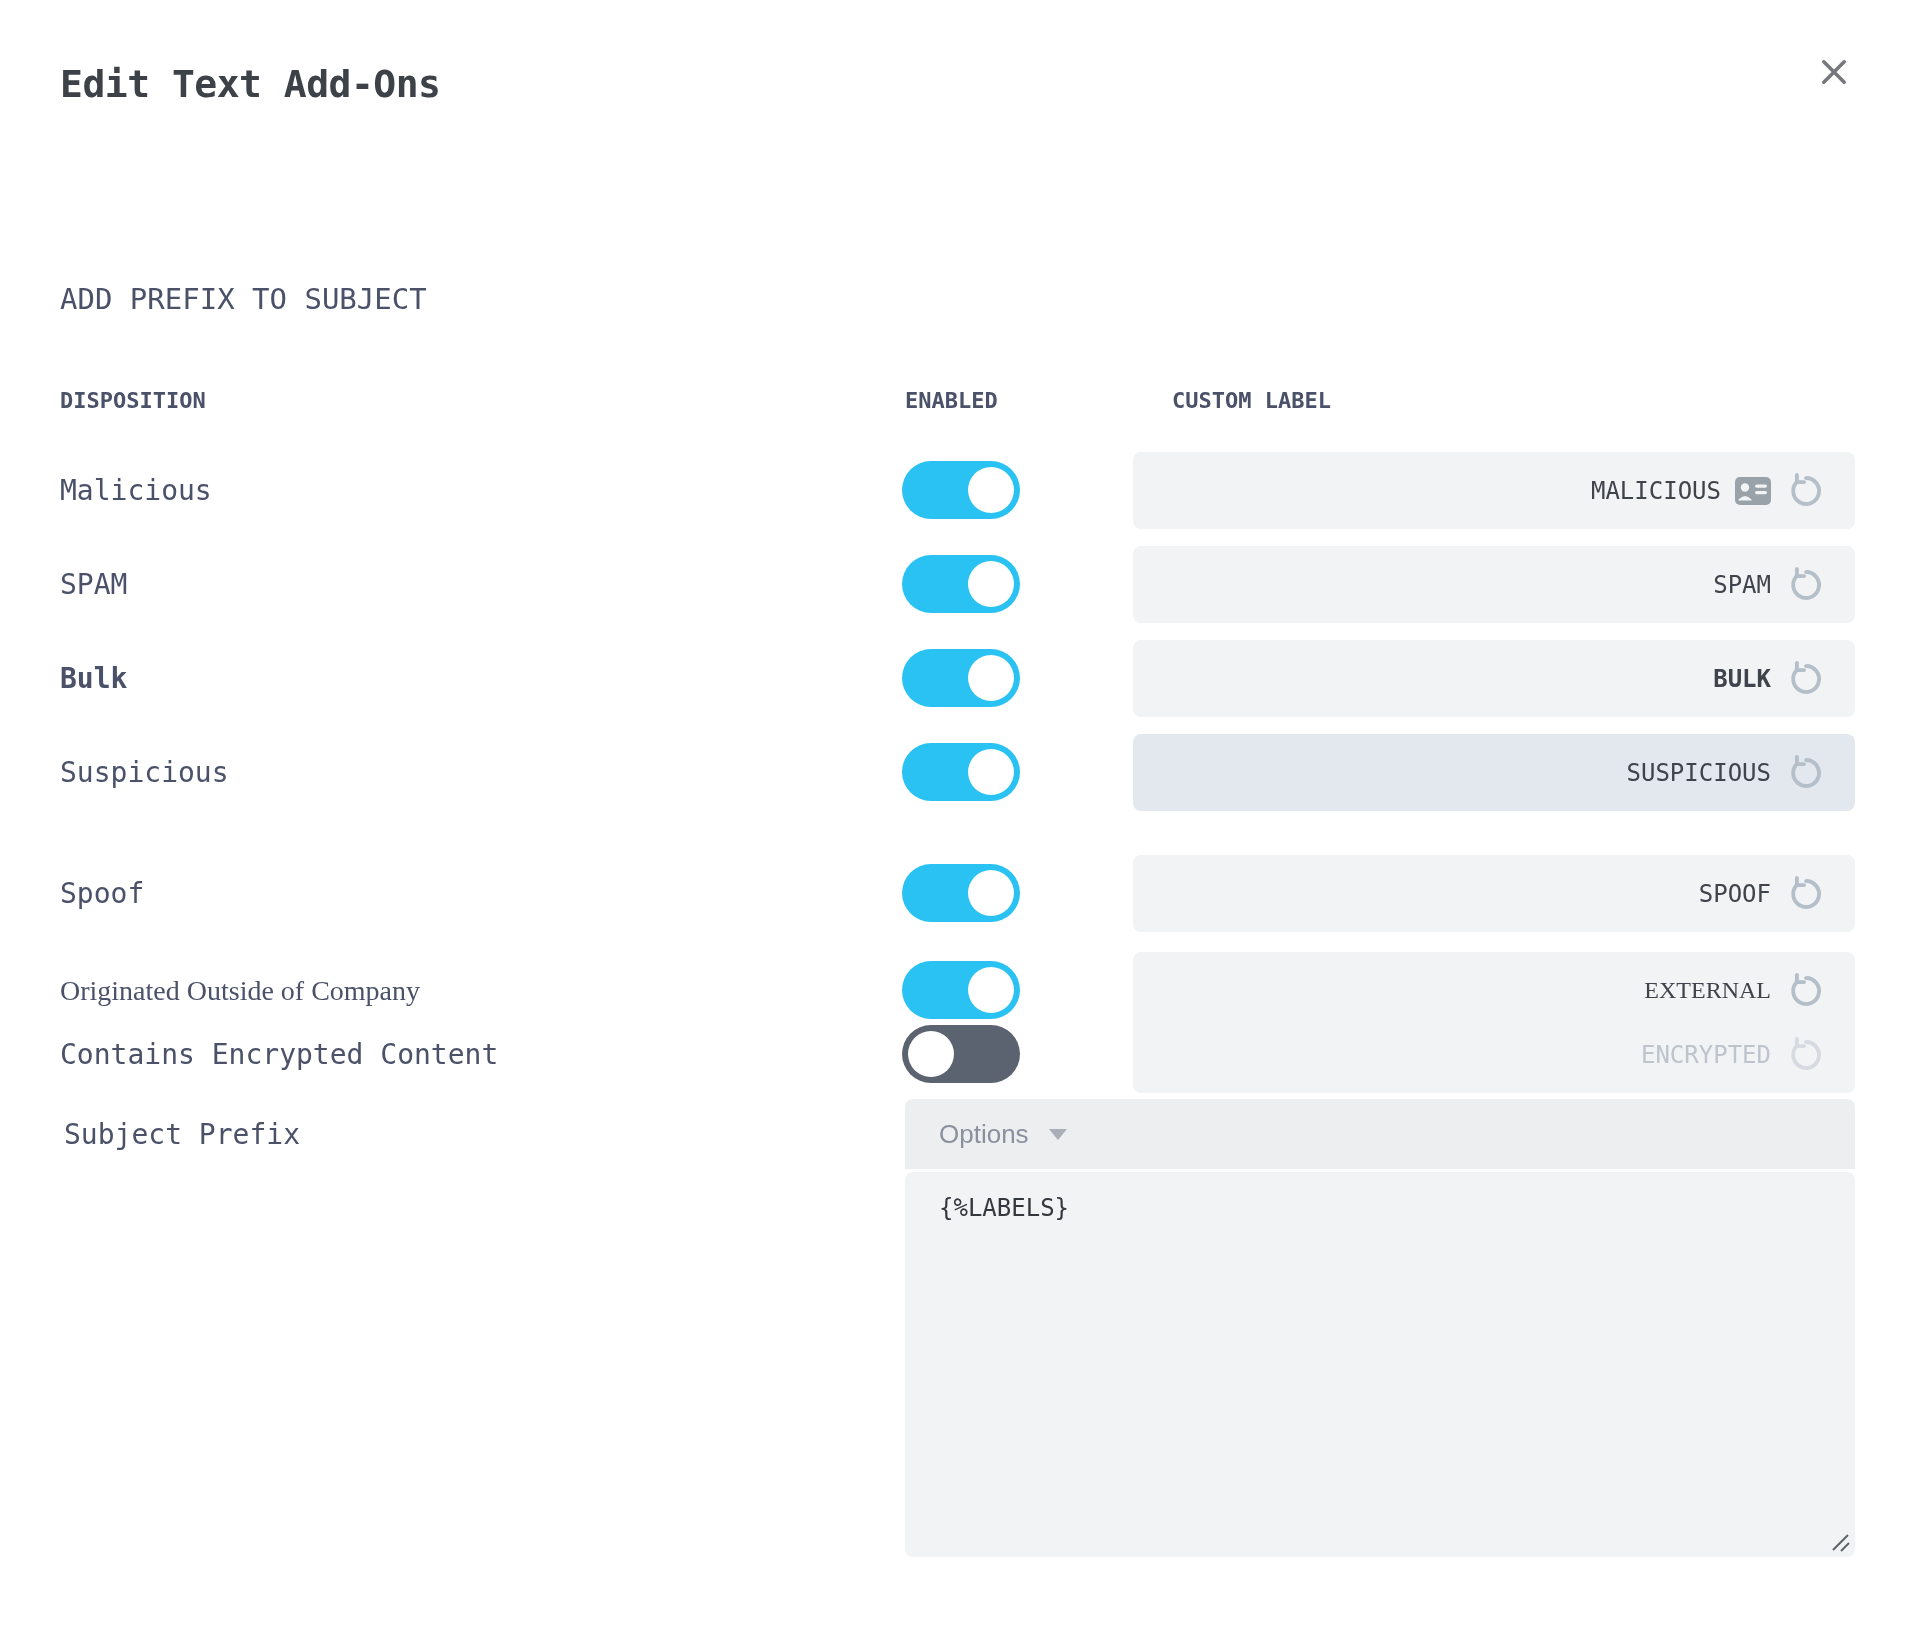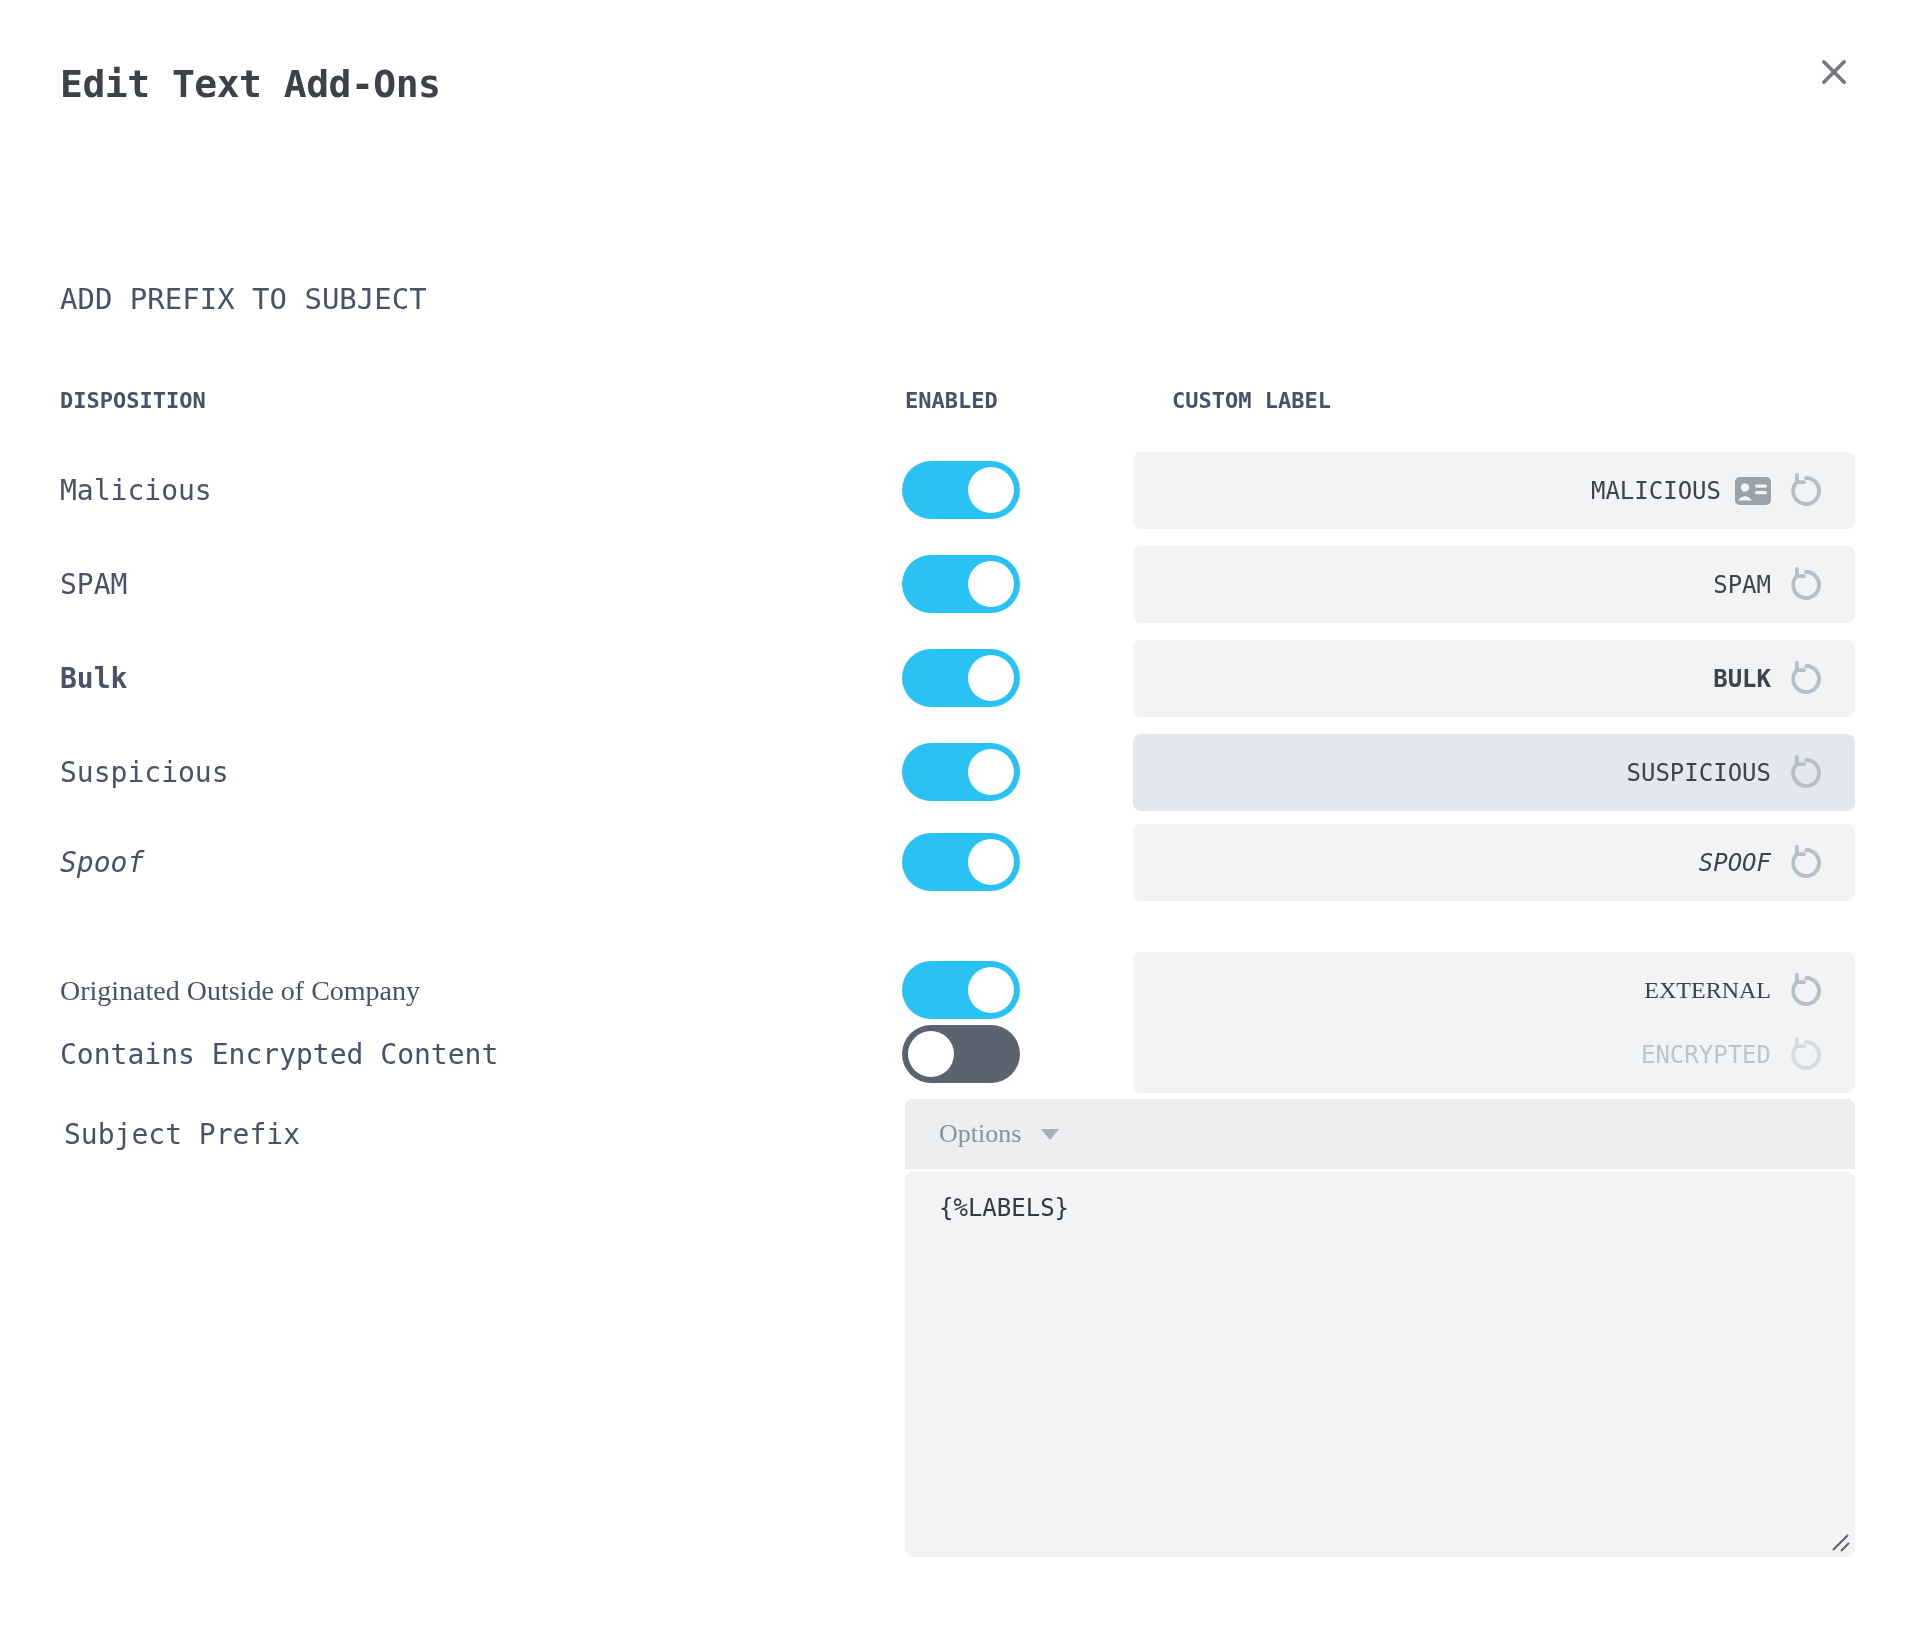--- a/index.html
+++ b/index.html
@@ -67,21 +67,21 @@
   .field.disabled .reset-color{color:#d6dbe1;}
 
   .subject-label{
     position:absolute;left:64px;top:1099px;height:70px;display:flex;align-items:center;
     font-size:28px;color:var(--slate,#4a5169);white-space:nowrap;
   }
   .options-bar{
     position:absolute;left:905px;top:1099px;width:950px;height:70px;box-sizing:border-box;
     background:var(--options-bar-bg,#eceef0);border:none;border-radius:8px 8px 0 0;
     display:flex;align-items:center;padding:0 0 0 34px;cursor:pointer;
-    font-family:Liberation Serif, serif;font-size:26px;color:#8a919e;
+    font-family:Liberation Sans, sans-serif;font-size:26px;color:#8a919e;
   }
   .caret{
     width:0;height:0;margin-left:20px;
     border-left:9px solid transparent;border-right:9px solid transparent;
     border-top:11px solid #a9aeb8;
   }
   .prefix-textarea{
     position:absolute;left:905px;top:1172px;width:950px;height:385px;box-sizing:border-box;
     background:var(--field-bg,#f1f3f4);border:none;border-radius:8px;resize:none;outline:none;
     padding:21px 34px;font-family:inherit;font-size:24px;color:#33373e;line-height:1.25;
@@ -195,21 +195,21 @@
       <button class="icon-btn reset-color">
         <span style="display:flex;">
           <svg width="42" height="42" viewBox="0 0 24 24" aria-hidden="true">
             <path d="M6.8 6.8 A 7.4 7.4 0 1 0 12 4.6" fill="none" stroke="currentColor" stroke-width="2.2" stroke-linecap="round"></path>
             <path d="M6.8 2.8 L6.8 6.9 L10.9 6.9" fill="none" stroke="currentColor" stroke-width="2.2" stroke-linecap="round" stroke-linejoin="round"></path>
           </svg>
         </span>
       </button>
     </div>
   </div>
-    <div class="row" style="top: 824px; font-style: italic;">
+    <div class="row" style="top: 855px;">
     <div class="row-label">Spoof</div>
     <button class="toggle on"></button>
     <div class="field">
       <span class="value">SPOOF</span>
 
       <button class="icon-btn reset-color">
         <span style="display:flex;">
           <svg width="42" height="42" viewBox="0 0 24 24" aria-hidden="true">
             <path d="M6.8 6.8 A 7.4 7.4 0 1 0 12 4.6" fill="none" stroke="currentColor" stroke-width="2.2" stroke-linecap="round"></path>
             <path d="M6.8 2.8 L6.8 6.9 L10.9 6.9" fill="none" stroke="currentColor" stroke-width="2.2" stroke-linecap="round" stroke-linejoin="round"></path>

